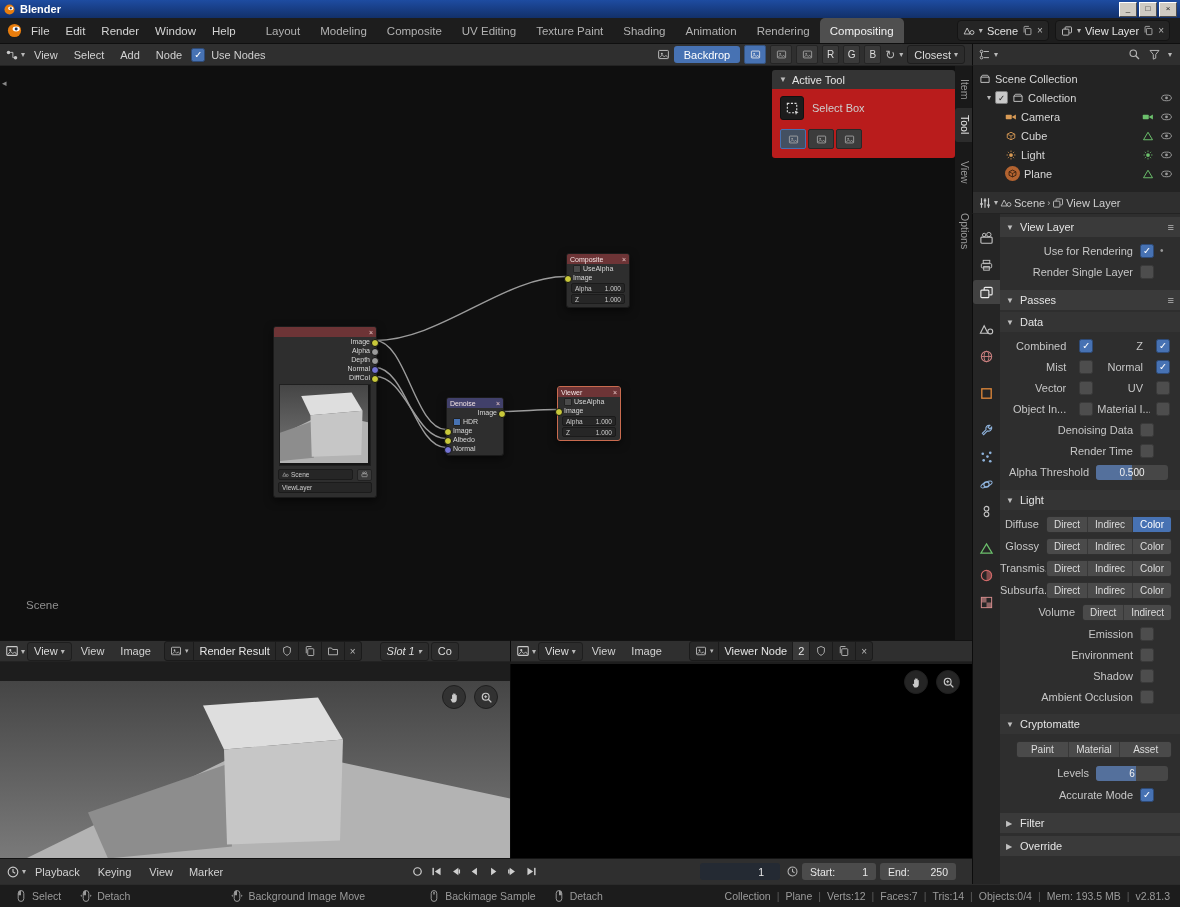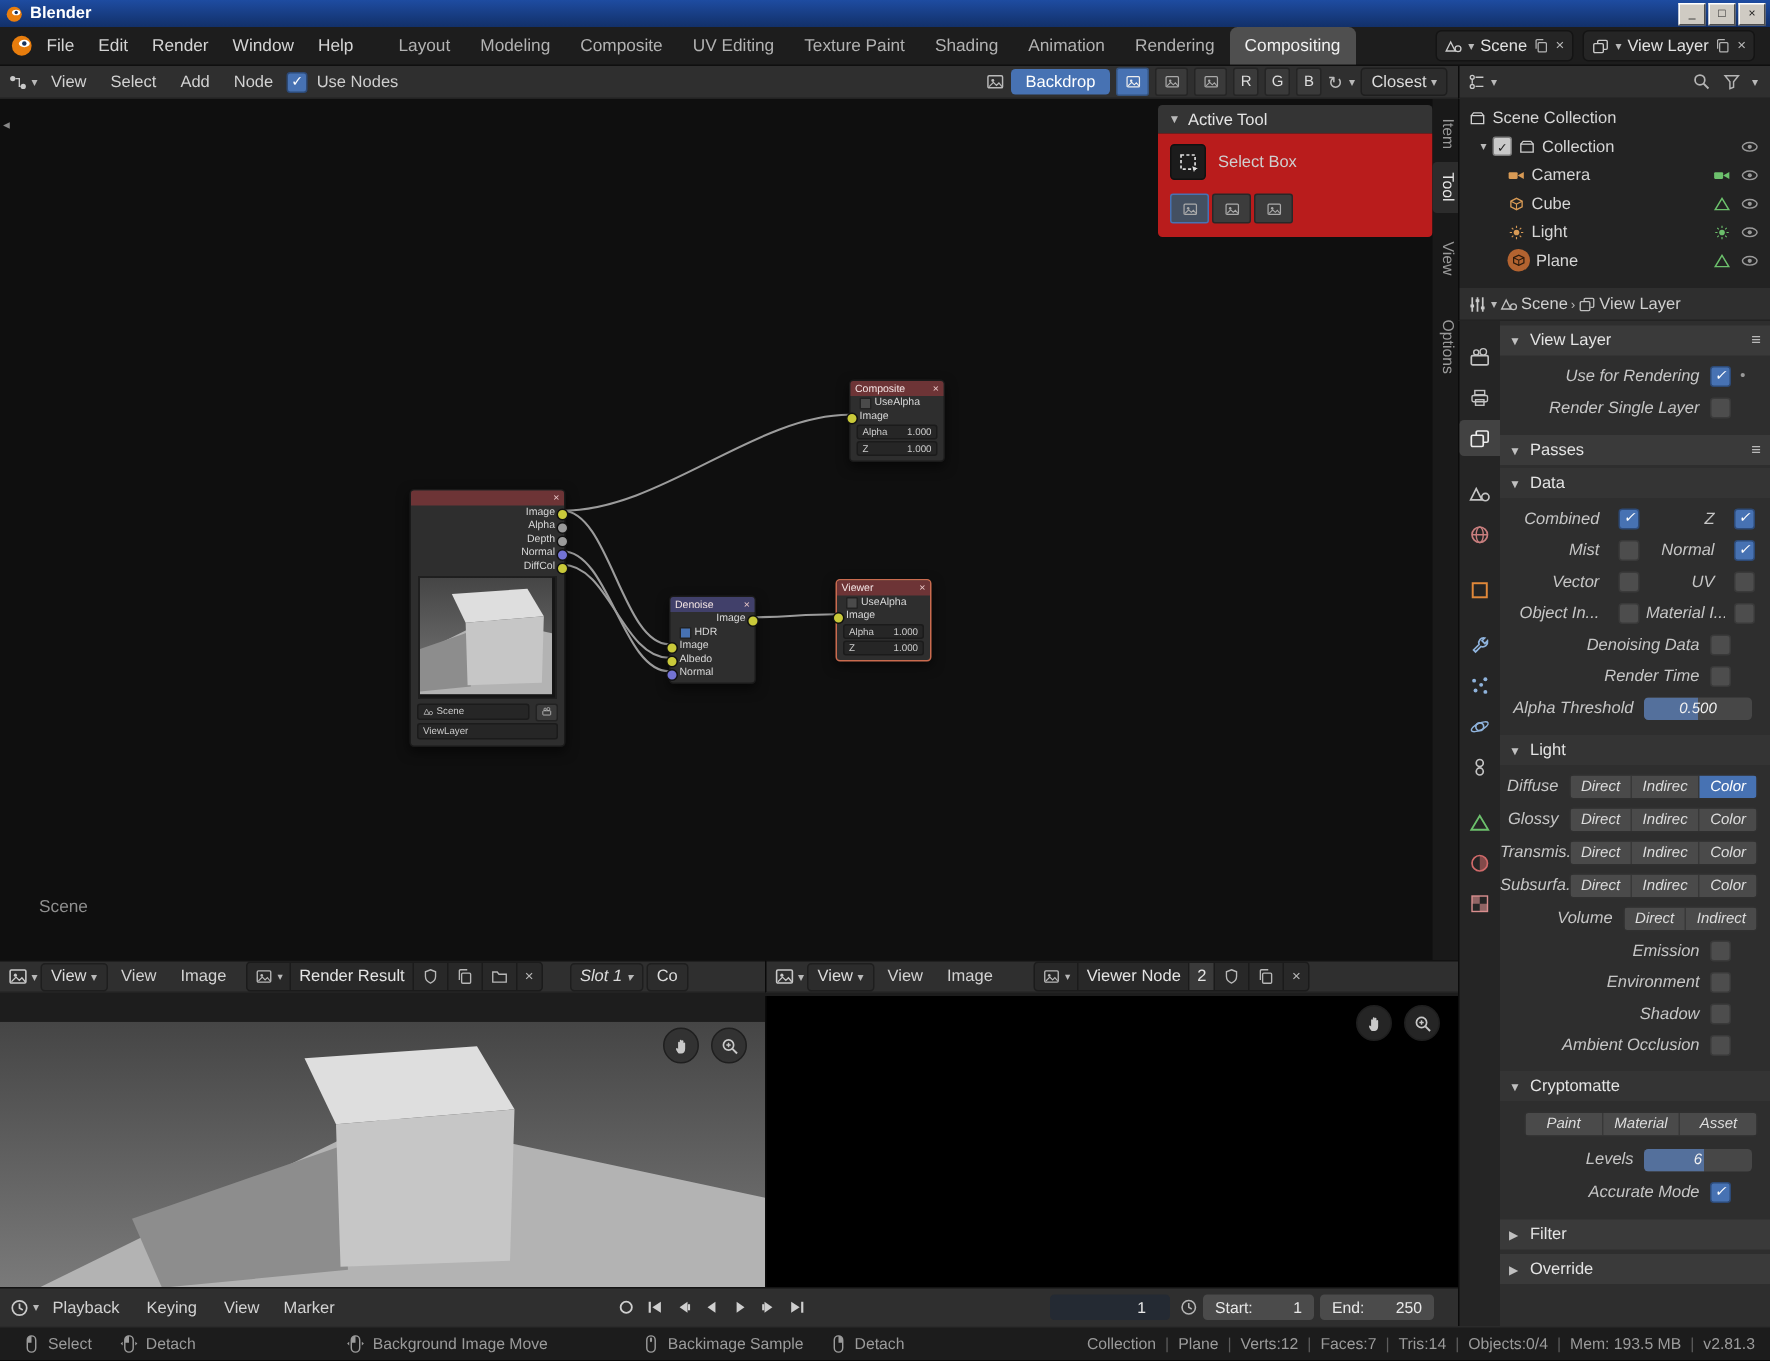--- a/index.html
+++ b/index.html
@@ -94,21 +94,21 @@
               flex-direction:column;align-items:center;padding-top:12px;box-sizing:border-box;
               border-left:1px solid #0c0c0c;}
   .ptab{width:28px;height:24px;display:flex;align-items:center;justify-content:center;margin-bottom:3px;}
   .ptab.active{background:#424242;border-radius:3px 0 0 3px;}
   #props-content{position:absolute;left:1000px;top:214px;width:180px;height:670px;background:#2e2e2e;
                  overflow:hidden;box-sizing:border-box;}
   .phead{height:20px;display:flex;align-items:center;background:#3a3a3a;margin-top:3px;padding:0 6px;
          color:#e4e4e4;font-size:11px;gap:5px;}
   .phead.sub{background:#343434;margin-top:2px;}
   .phead .arrow{width:9px;font-size:8px;color:#c0c0c0;}
-  .pbody{padding:3px 0 5px;font-style:italic;}
+  .pbody{padding:3px 0 5px;}
   .crow{display:flex;align-items:center;height:21px;padding-right:26px;}
   .clabel{flex:1;text-align:right;color:#c6c6c6;padding-right:7px;font-size:11px;white-space:nowrap;overflow:hidden;}
   .decor{width:0;color:#9a9a9a;text-align:center;font-size:10px;position:relative;left:6px;}
   .prow2{display:grid;grid-template-columns:1fr 12px .72fr 12px;gap:0 6px;align-items:center;height:21px;
          padding-right:12px;}
   .srow{display:flex;align-items:center;height:22px;padding-right:12px;}
   .slider{position:relative;width:72px;height:15px;background:#474747;border-radius:3px;overflow:hidden;
           display:flex;align-items:center;justify-content:center;color:#f0f0f0;font-size:10px;flex:none;}
   .slider .fill{position:absolute;left:0;top:0;bottom:0;background:#54709c;}
   .slider .val{position:relative;}

